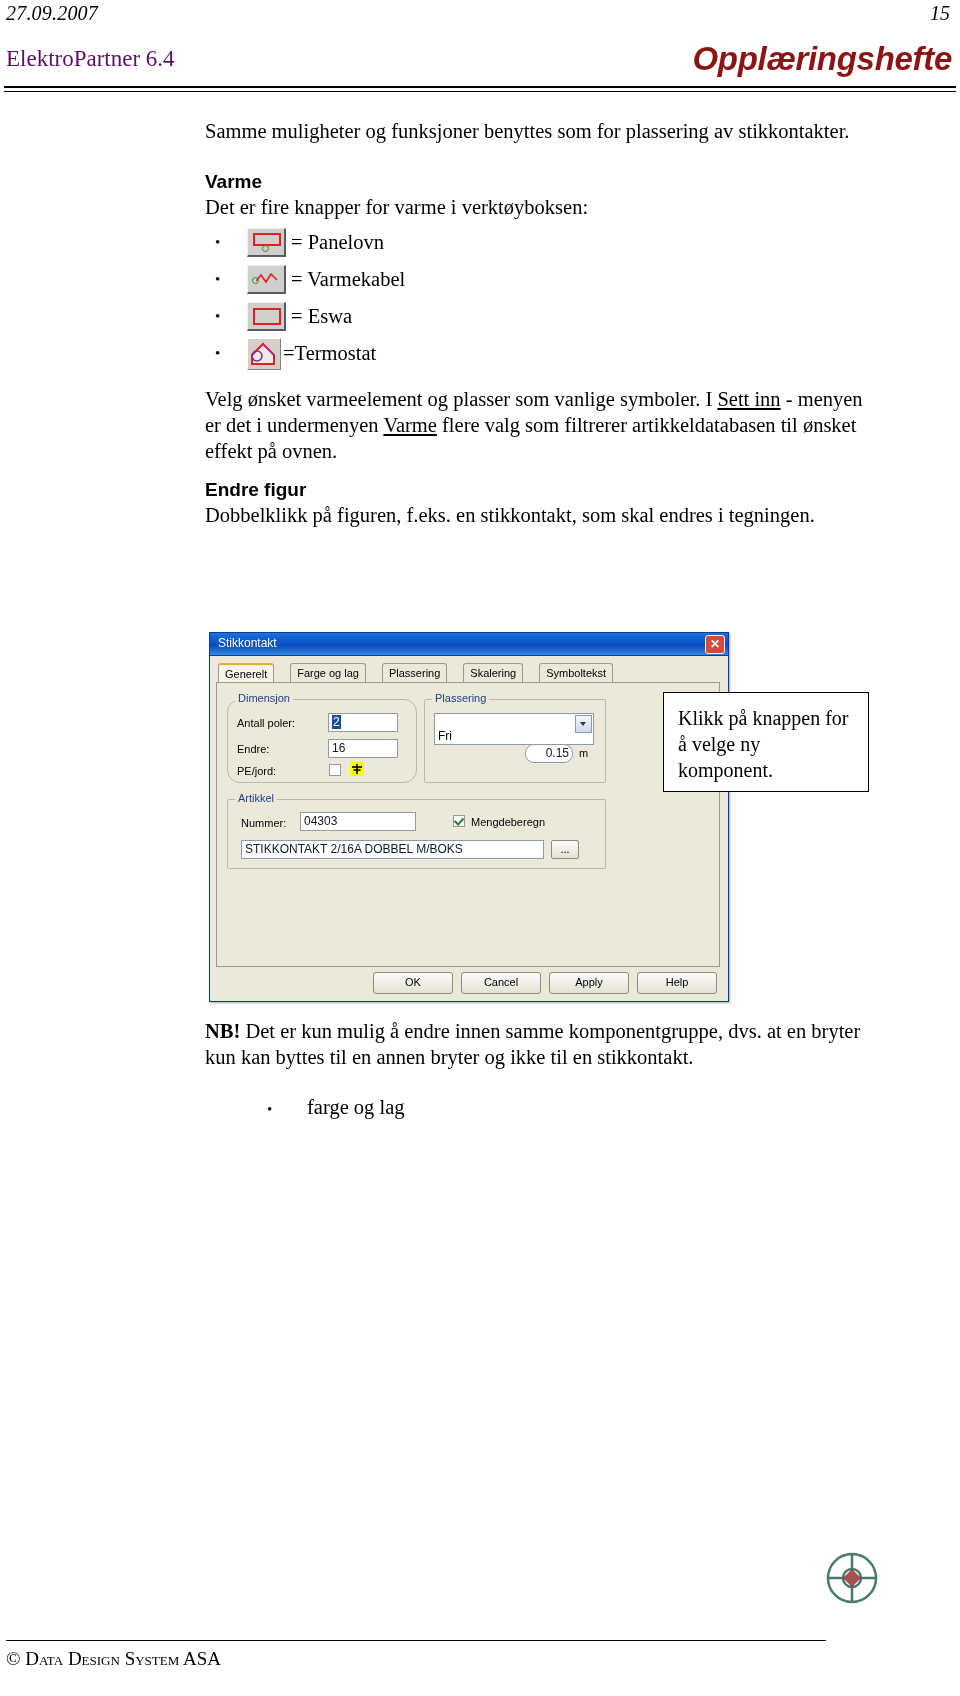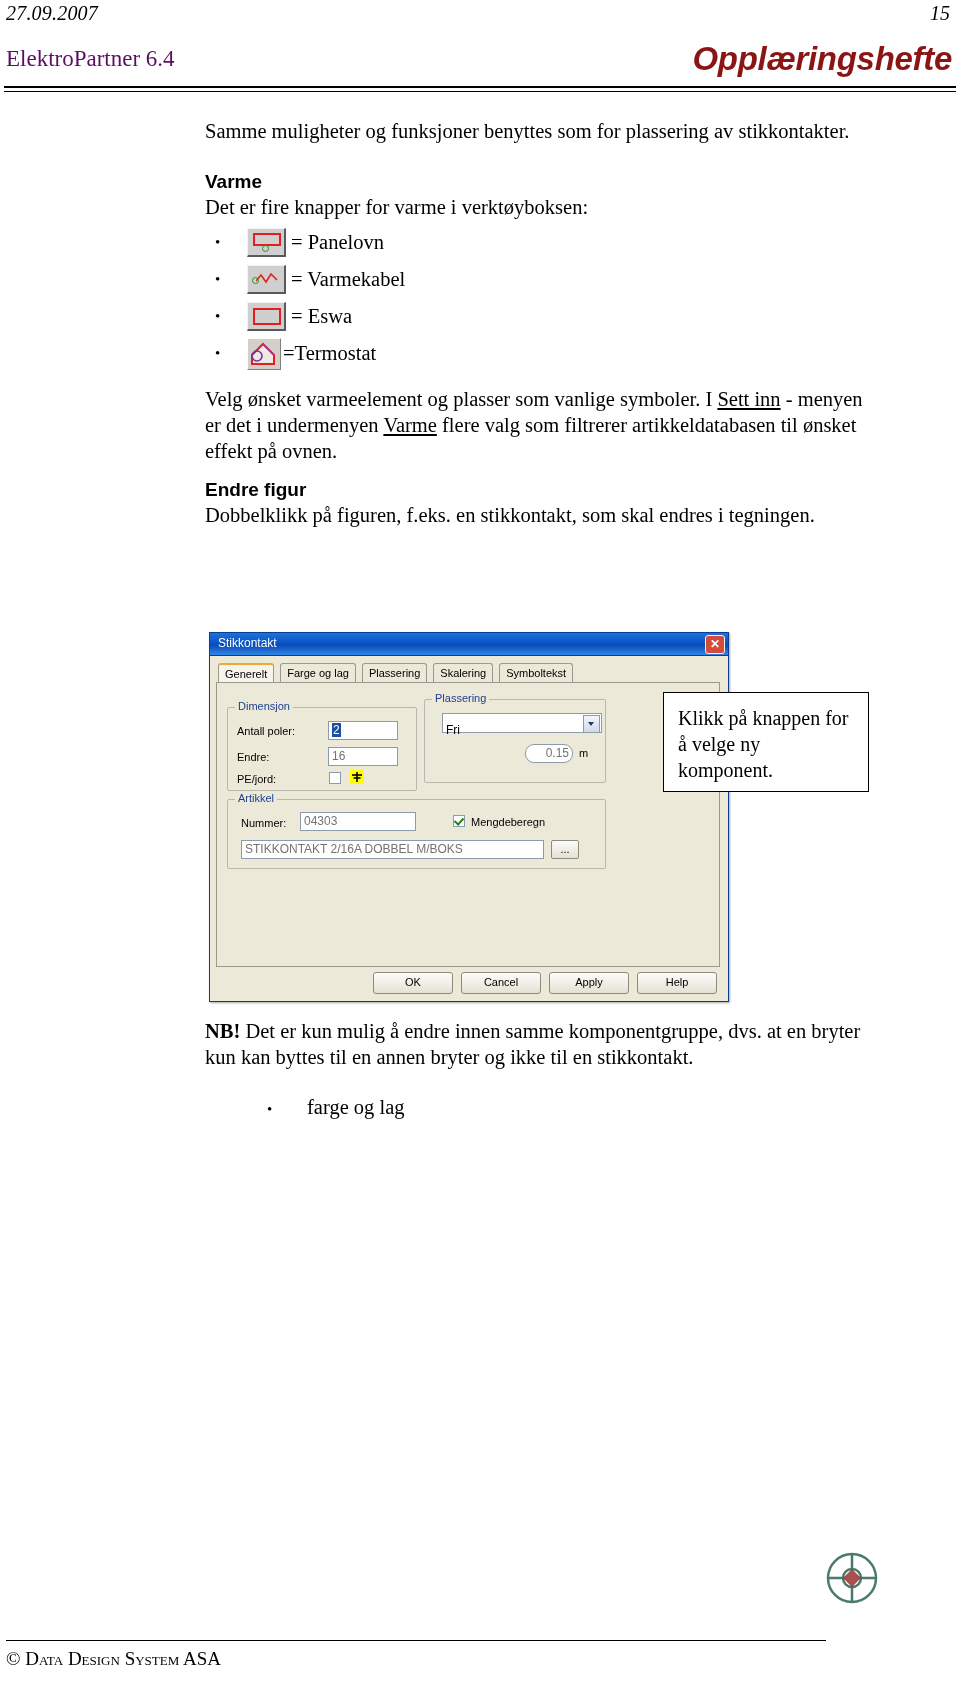--- a/index.html
+++ b/index.html
@@ -58,39 +58,39 @@
        background:#ece9d8;border:1px solid #0a3d91;box-shadow:1px 1px 2px rgba(0,0,0,.35);}
   .dlg-title{height:22px;background:linear-gradient(180deg,#1b72da 0%,#0a54c8 45%,#0b4bb5 55%,#2f86e8 100%);
              position:relative;border-bottom:1px solid #0a3d91;}
   .dlg-title span{position:absolute;left:8px;top:3px;color:#fff;font-family:"Liberation Sans",sans-serif;
                   font-weight:normal;font-size:12px;}
   .dlg-close{position:absolute;right:3px;top:2px;width:18px;height:17px;background:#d64a3a;
              border:1px solid #f0f0f0;border-radius:3px;color:#fff;font-family:"Liberation Sans",sans-serif;
              font-size:12px;font-weight:bold;text-align:center;line-height:16px;}
   .dlg-body{position:relative;height:345px;}
 
-  .tabs{position:absolute;left:8px;top:7px;display:flex;gap:6px;}
+  .tabs{position:absolute;left:8px;top:7px;display:flex;gap:16px;}
   .tab{font-family:"Liberation Sans",sans-serif;font-size:11px;padding:3px 6px 3px 6px;
        background:#ece9d8;border:1px solid #9a9a8c;border-bottom:none;border-radius:3px 3px 0 0;color:#000;}
   .tab.active{border-top:2px solid #f0a830;background:#f6f4ec;font-weight:normal;}
 
   .tabpanel{position:absolute;left:6px;top:26px;width:502px;height:283px;background:#ece9d8;
             border:1px solid #9a9a8c;}
 
   .grp{position:absolute;border:1px solid #b8b8ae;border-radius:2px;}
   .grp .glab{position:absolute;left:7px;top:-8px;background:#ece9d8;padding:0 3px;
              font-family:"Liberation Sans",sans-serif;font-size:11px;color:#1d3f8f;}
   .fld-lab{position:absolute;font-family:"Liberation Sans",sans-serif;font-size:11px;color:#000;}
   .inp{position:absolute;background:#fff;border:1px solid #8d9aa8;
-       font-family:"Liberation Sans",sans-serif;font-size:12px;padding:1px 3px;color:#737373;box-sizing:border-box;}
+       font-family:"Liberation Sans",sans-serif;font-size:12px;padding:1px 3px;color:#0f172a;box-sizing:border-box;}
   .inp.sel{color:#fff;background:#fff;}
   .inp.sel em{background:#1a4fa0;color:#fff;font-style:normal;padding:0 1px;}
   .inp.right{text-align:right;border-radius:9px;}
   .combo{position:absolute;background:#fff;border:1px solid #8d9aa8;box-sizing:border-box;
-         font-family:"Liberation Sans",sans-serif;font-size:12px;padding:9px 3px;margin-left:8px;}
+         font-family:"Liberation Sans",sans-serif;font-size:12px;padding:15px 3px;}
   .combo .arw{position:absolute;right:1px;top:1px;width:15px;height:16px;
               background:linear-gradient(180deg,#f3f6fb,#cfd9e8);border:1px solid #8d9aa8;}
   .combo .arw:after{content:"";position:absolute;left:4px;top:6px;border-left:3px solid transparent;
                     border-right:3px solid transparent;border-top:4px solid #23395e;}
   .chk{position:absolute;width:12px;height:12px;border:1px solid #8d9aa8;background:#fff;box-sizing:border-box;}
   .chk.on:after{content:"";position:absolute;left:2px;top:0px;width:4px;height:7px;
                 border:solid #1a8a1a;border-width:0 2px 2px 0;transform:rotate(42deg);}
   .earth{position:absolute;width:14px;height:14px;background:#ffff00;}
   .unit{position:absolute;font-family:"Liberation Sans",sans-serif;font-size:11px;}
 
@@ -207,21 +207,21 @@
       <div class="tabs">
         <div class="tab active">Generelt</div>
         <div class="tab">Farge og lag</div>
         <div class="tab">Plassering</div>
         <div class="tab">Skalering</div>
         <div class="tab">Symboltekst</div>
       </div>
 
       <div class="tabpanel">
 
-        <div class="grp" style="left:10px;top:24px;width:188px;height:82px;">
+        <div class="grp" style="left:10px;top:16px;width:188px;height:82px;border-radius:13px;">
           <span class="glab">Dimensjon</span>
           <span class="fld-lab" style="left:9px;top:17px;">Antall poler:</span>
           <span class="inp sel" style="left:100px;top:13px;width:70px;height:19px;"><em>2</em></span>
           <span class="fld-lab" style="left:9px;top:43px;">Endre:</span>
           <span class="inp" style="left:100px;top:39px;width:70px;height:19px;">16</span>
           <span class="fld-lab" style="left:9px;top:65px;">PE/jord:</span>
           <span class="chk" style="left:101px;top:64px;"></span>
           <span class="earth" style="left:122px;top:62px;">
             <svg width="14" height="14" viewBox="0 0 14 14">
               <line x1="7" y1="2" x2="7" y2="12" stroke="#000" stroke-width="1.6"></line>

